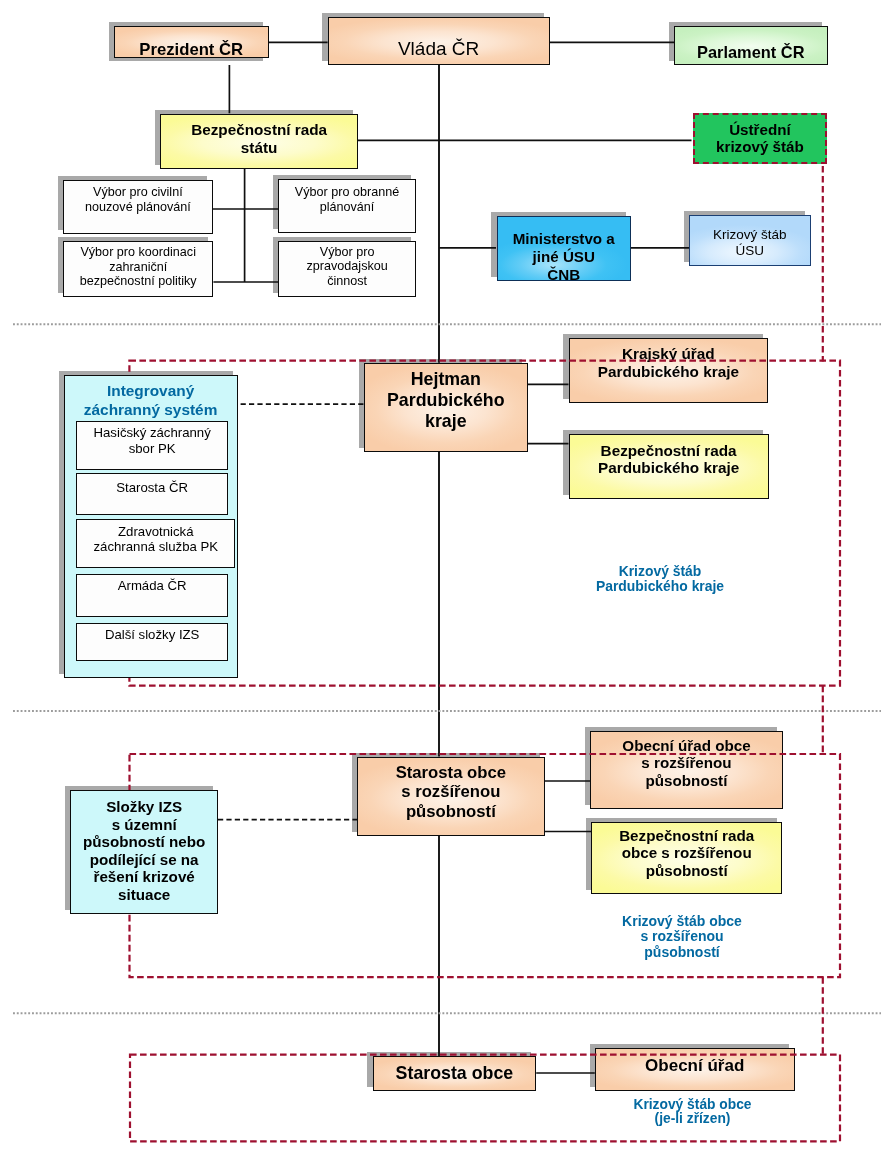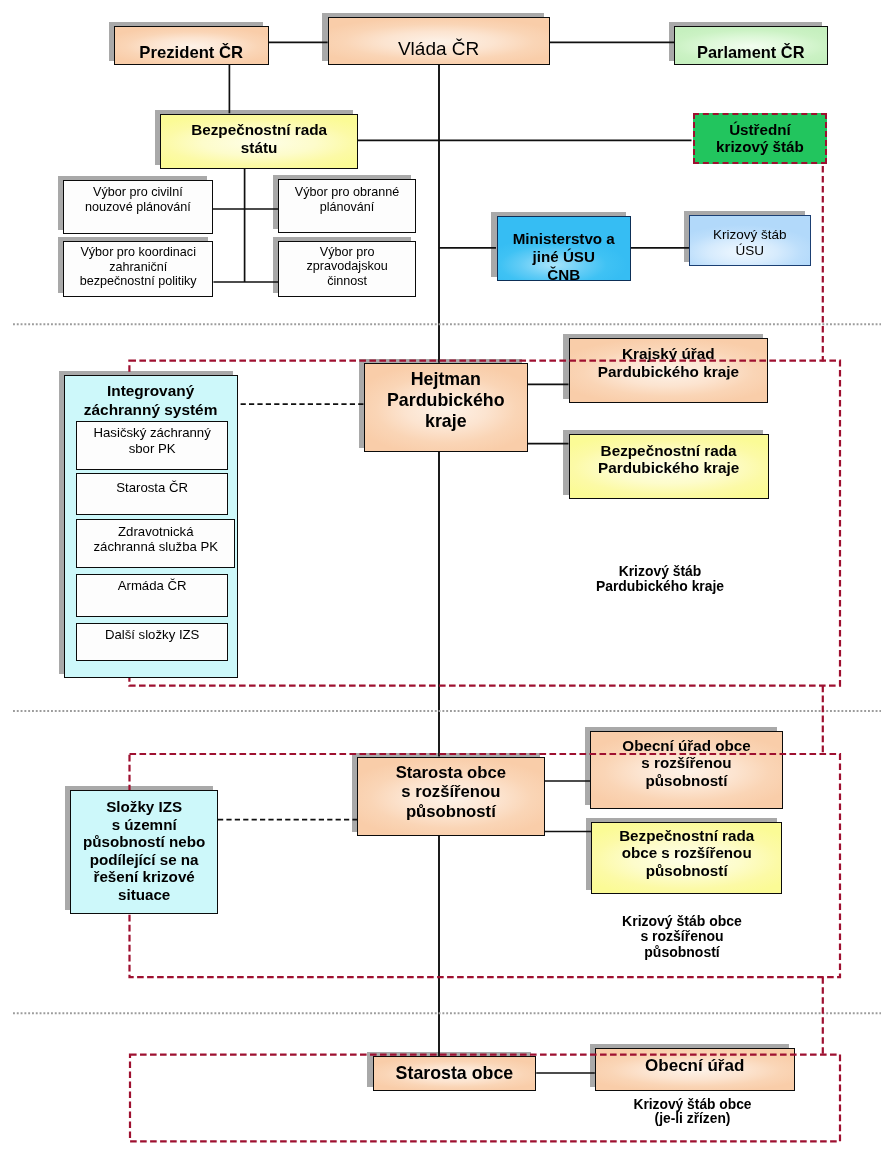--- a/index.html
+++ b/index.html
@@ -17,21 +17,21 @@
   .box .t{width:100%;line-height:1.16;position:relative;z-index:2;}
   .orange{background:radial-gradient(ellipse 60% 54% at 50% 52%, #fdf2e8 0%, #fce4d0 42%, #fad5b6 72%, #f9cda9 100%);}
   .yellow{background:radial-gradient(ellipse 64% 56% at 50% 52%, #fefee8 0%, #fdfccb 45%, #fcfaa6 76%, #fbfb96 100%);}
   .green{background:radial-gradient(ellipse 64% 56% at 50% 52%, #f2fdef 0%, #ddf8d8 45%, #cbf2c4 78%, #c6f0bf 100%);}
   .blue{background:radial-gradient(ellipse 56% 44% at 42% 76%, #a9e4fb 0%, #62ccf6 45%, #3fc2f4 72%, #36bdf3 100%);border-color:#0d2f57 !important;}
   .lightblue{background:radial-gradient(ellipse 64% 56% at 44% 74%, #f0f8ff 0%, #d6ebfd 45%, #bcdefb 76%, #b2d9fa 100%);border-color:#1b3f73 !important;}
   .cyan{background:#cdf8fa;}
   .white{background:#fdfdfd;}
 
   .lbl{position:absolute;text-align:center;line-height:1.22;z-index:8;
-       font-weight:bold;color:#000000;}
+       font-weight:bold;color:#0369a1;}
   svg.ov{position:absolute;left:0;top:0;width:894px;height:1166px;pointer-events:none;}
   svg.lines{z-index:3;}
   .ontop{z-index:7 !important;}
   svg.reds{z-index:6;}
 </style>
 </head>
 <body>
 
 <div id="stage">
 <svg class="ov reds" viewBox="0 0 894 1166">
@@ -60,21 +60,21 @@
       <line x1="527.6" y1="443.6" x2="568.5" y2="443.6" stroke="#101010" stroke-width="1.7"></line>
       <line x1="240.6" y1="404.2" x2="364" y2="404.2" stroke="#101010" stroke-width="1.7" stroke-dasharray="5.2 3.2"></line>
       <line x1="439" y1="451.8" x2="439" y2="756.5" stroke="#101010" stroke-width="1.9"></line>
       <line x1="544.9" y1="781" x2="590.4" y2="781" stroke="#101010" stroke-width="1.7"></line>
       <line x1="544.9" y1="831.5" x2="591.1" y2="831.5" stroke="#101010" stroke-width="1.7"></line>
       <line x1="218" y1="819.6" x2="357" y2="819.6" stroke="#101010" stroke-width="1.7" stroke-dasharray="5.2 3.2"></line>
       <line x1="439" y1="835.6" x2="439" y2="1055.9" stroke="#101010" stroke-width="1.9"></line>
       <line x1="536.2" y1="1073" x2="594.8" y2="1073" stroke="#101010" stroke-width="1.7"></line>
     </svg>
 <div class="shadow" style="left:108.7px;top:22.3px;width:154.5px;height:39px"></div>
-<div class="box orange" style="left:114px;top:26.3px;width:154.5px;height:39px;border-width:1.4px;font-size:16.7px;font-weight:bold">
+<div class="box orange" style="left:114px;top:26.3px;width:154.5px;height:32px;border-width:1.4px;font-size:16.7px;font-weight:bold">
       <div class="t" style="transform:translateY(6.5px)">Prezident ČR</div>
     </div>
 <div class="shadow" style="left:322.3px;top:13px;width:222px;height:48px"></div>
 <div class="box orange" style="left:327.6px;top:17px;width:222px;height:48px;border-width:1.4px;font-size:19px;font-weight:normal">
       <div class="t" style="transform:translateY(7.8px)">Vláda ČR</div>
     </div>
 <div class="shadow" style="left:668.7px;top:22.4px;width:153.5px;height:38.5px"></div>
 <div class="box green" style="left:674px;top:26.4px;width:153.5px;height:38.5px;border-width:1.4px;font-size:16.4px;font-weight:bold">
       <div class="t" style="transform:translateY(6.5px)">Parlament ČR</div>
     </div>

